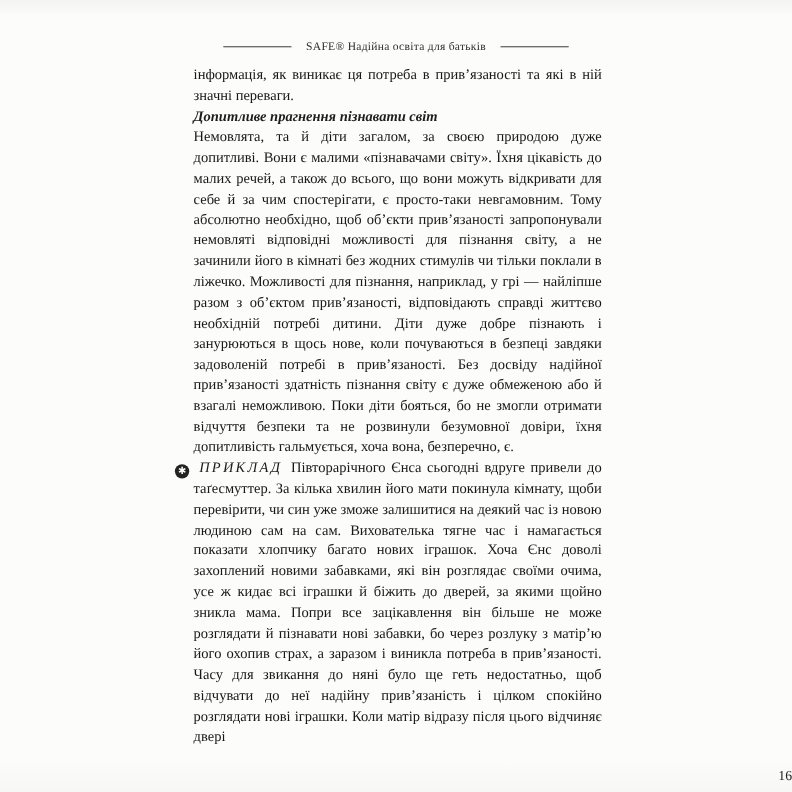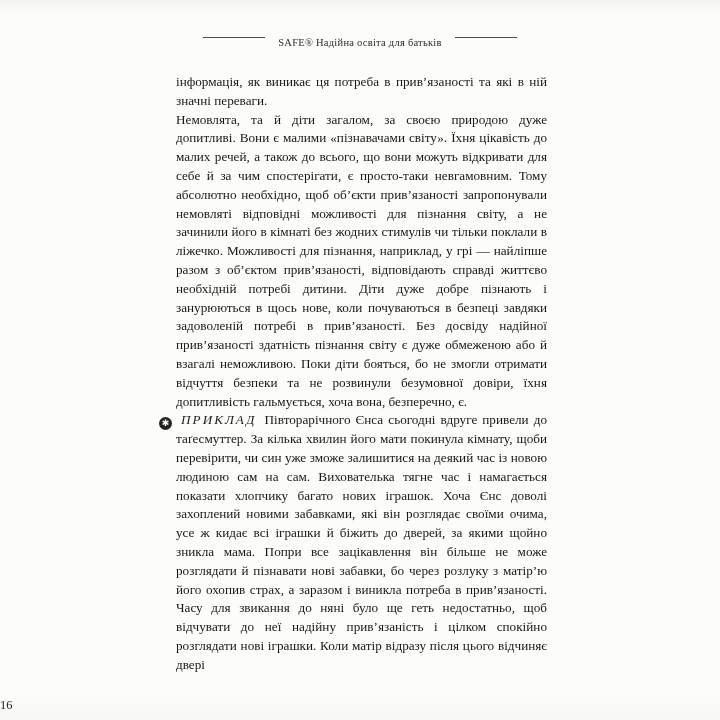--- a/index.html
+++ b/index.html
@@ -12,38 +12,37 @@
   }
   .page {
     position: relative;
     width: 720px; height: 720px;
     overflow: hidden;
     background: linear-gradient(180deg, #f3f3f1 0px, #fcfcfa 14px, #fcfcfa 96%, #f7f7f5 100%);
   }
   .header {
     position: absolute;
     top: 37px; left: 0; right: 0;
-    display: flex; justify-content: center;
+    display: flex; align-items: center; justify-content: center;
     gap: 13px;
   }
   .header .rule {
     width: 62px; height: 1.4px;
     background: #4b4b48;
   }
   .header .title {
     font-size: 10.5px;
     letter-spacing: 0.25px;
     color: #2d2d2b;
     white-space: nowrap;
   }
   .content {
     position: absolute;
     left: 176px; top: 59px;
     width: 371px;
-    margin-top: 14px;
   }
   .content p {
     margin: 0;
     font-size: 13.2px;
     line-height: 18.8px;
     text-align: justify;
   }
   .heading {
     margin: 11px 0 7px 0;
     font-style: italic;
@@ -71,40 +70,41 @@
   .ex-label {
     letter-spacing: 2px;
     margin-right: 3px;
     color: #1c1c1a;
     font-style: italic;
   }
   .page-number {
     position: absolute;
     left: 0; right: 0;
     bottom: 7px;
-    text-align: left;
+    text-align: right;
     font-size: 12.5px;
     color: #222220;
   }
 </style>
 </head>
 <body>
 
 <div class="page">
 
   <div class="header">
     <span class="rule"></span>
     <span class="title">SAFE® Надійна освіта для батьків</span>
     <span class="rule"></span>
   </div>
 
   <div class="content">
 
     <p>інформація, як виникає ця потреба в прив’язаності та які в ній значні переваги.</p>
 
+    <p class="heading">Допитливе прагнення пізнавати світ</p>
 
     <p>Немовлята, та й діти загалом, за своєю природою дуже допитливі. Вони є малими «пізнавачами світу». Їхня цікавість до малих речей, а також до всього, що вони можуть відкривати для себе й за чим спостерігати, є просто-таки невгамовним. Тому абсолютно необхідно, щоб об’єкти прив’язаності запропонували немовляті відповідні можливості для пізнання світу, а не зачинили його в кімнаті без жодних стимулів чи тільки поклали в ліжечко. Можливості для пізнання, наприклад, у грі — найліпше разом з об’єктом прив’язаності, відповідають справді життєво необхідній потребі дитини. Діти дуже добре пізнають і занурюються в щось нове, коли почуваються в безпеці завдяки задоволеній потребі в прив’язаності. Без досвіду надійної прив’язаності здатність пізнання світу є дуже обмеженою або й взагалі неможливою. Поки діти бояться, бо не змогли отримати відчуття безпеки та не розвинули безумовної довіри, їхня допитливість гальмується, хоча вона, безперечно, є.</p>
 
     <p class="example">
       <span class="ex-icon">✱</span>
       <span class="ex-label">ПРИКЛАД</span>
       <span>Півторарічного Єнса сьогодні вдруге привели до таґесмуттер. За кілька хвилин його мати покинула кімнату, щоби перевірити, чи син уже зможе залишитися на деякий час із новою людиною сам на сам. Вихователька тягне час і намагається показати хлопчику багато нових іграшок. Хоча Єнс доволі захоплений новими забавками, які він розглядає своїми очима, усе ж кидає всі іграшки й біжить до дверей, за якими щойно зникла мама. Попри все зацікавлення він більше не може розглядати й пізнавати нові забавки, бо через розлуку з матір’ю його охопив страх, а заразом і виникла потреба в прив’язаності. Часу для звикання до няні було ще геть недостатньо, щоб відчувати до неї надійну прив’язаність і цілком спокійно розглядати нові іграшки. Коли матір відразу після цього відчиняє двері</span>
     </p>
 
   </div>

